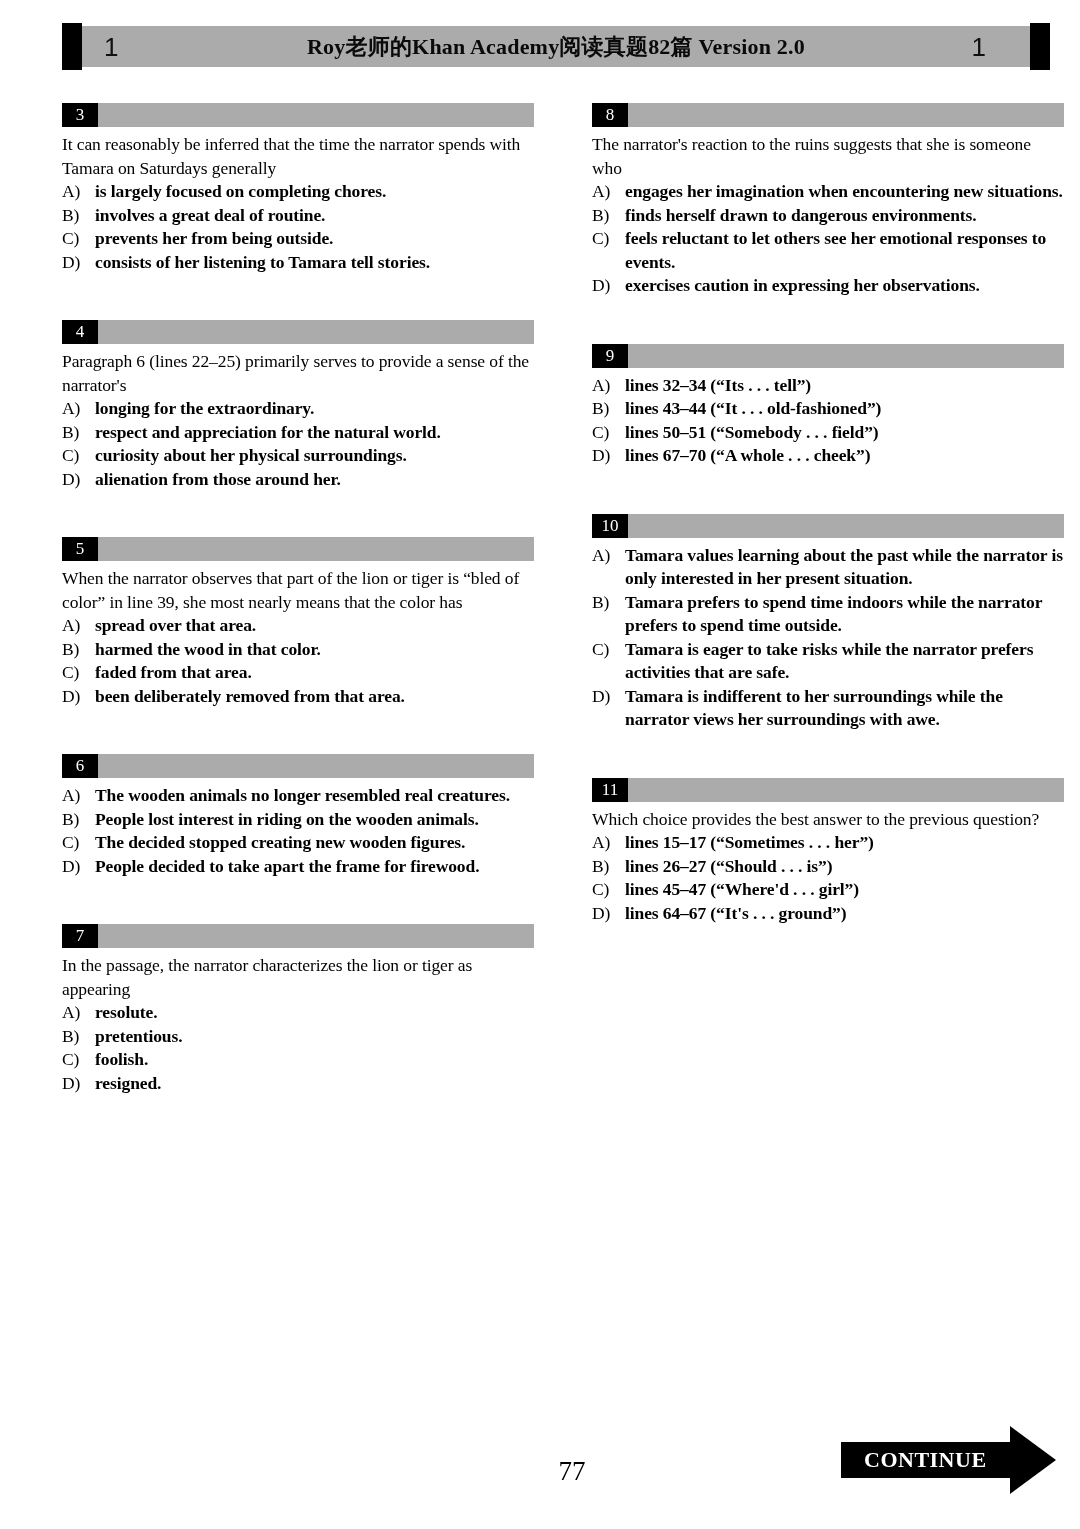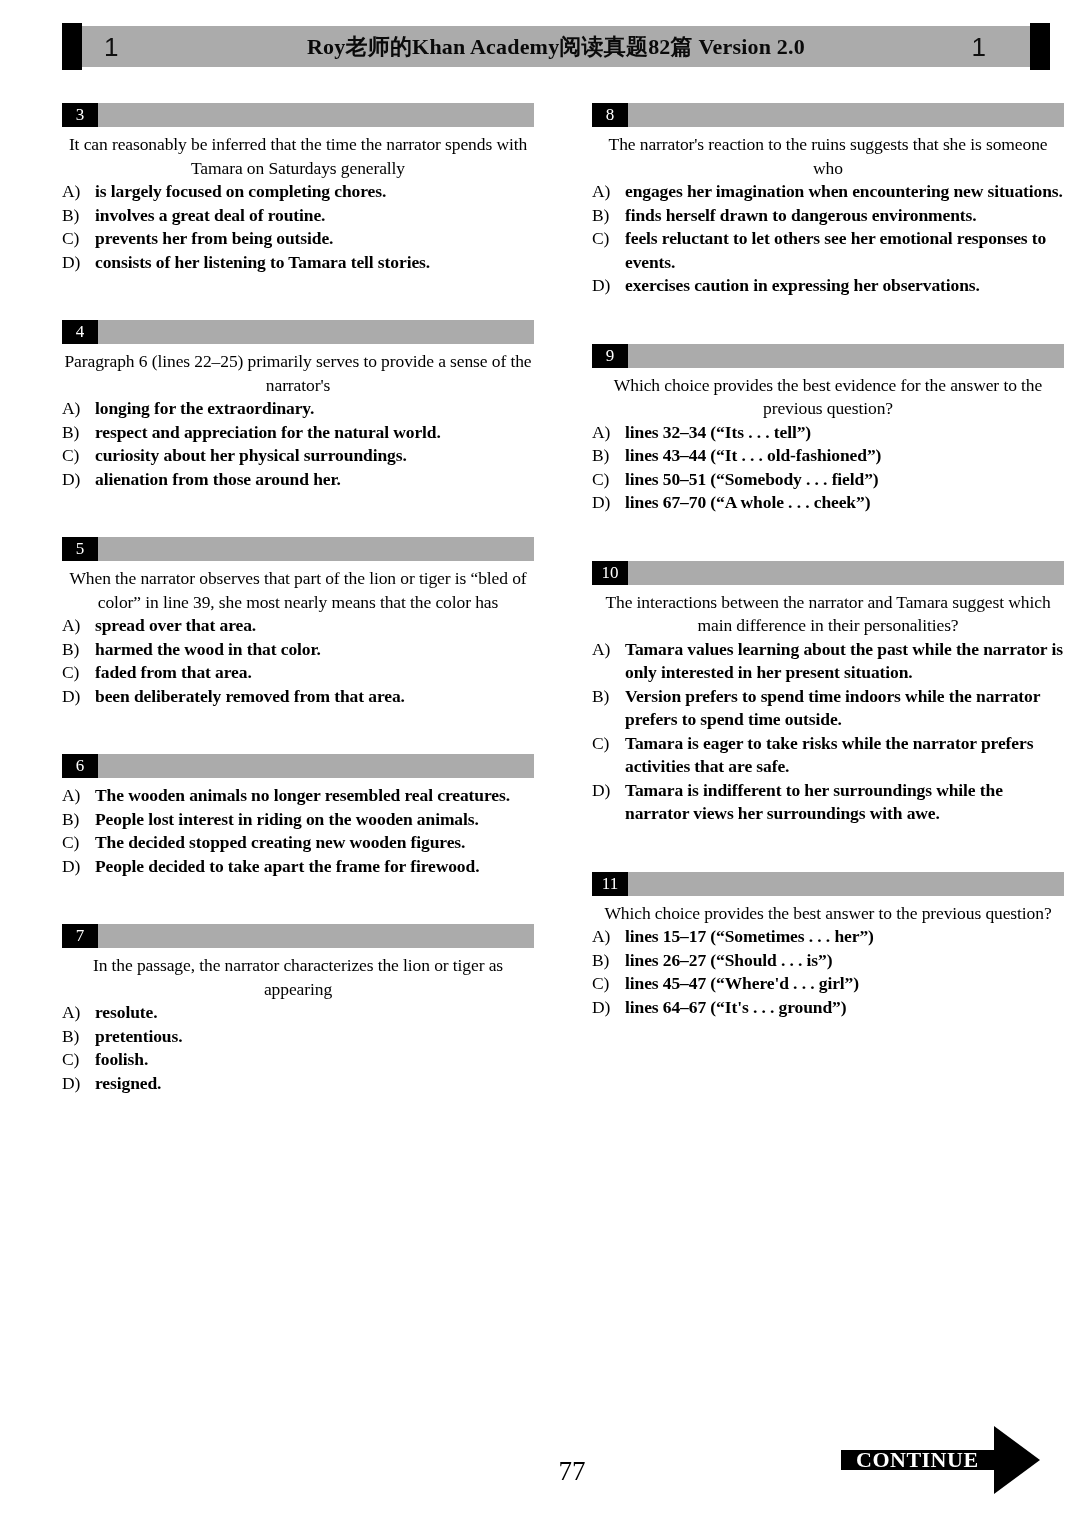--- a/index.html
+++ b/index.html
@@ -37,36 +37,36 @@
   .col{position:absolute;top:103px;width:472px;}
   .col-left{left:62px;}
   .col-right{left:592px;}
   .question{margin-bottom:46px;}
   .qbar{height:24px;background:var(--bar-gray);margin-bottom:6px;}
   .qnum{
     display:inline-block;min-width:36px;height:24px;box-sizing:border-box;
     background:#000;color:#fff;text-align:center;
     font-size:17px;line-height:24px;padding:0 5px;
   }
-  .stem{margin:0;font-size:17.5px;line-height:23.5px;letter-spacing:-0.1px;text-align:center;}
+  .stem{margin:0;font-size:17.5px;line-height:23.5px;letter-spacing:-0.1px;}
   .choice{display:flex;font-size:17.5px;line-height:23.5px;letter-spacing:-0.1px;}
   .clabel{flex:0 0 33px;}
   .ctext{flex:1;font-weight:bold;}
   
   .page-number{
     position:absolute;top:1456px;left:0;width:100%;
     text-align:center;font-size:27px;margin-left:32px;
   }
   .continue{
     position:absolute;left:841px;top:1426px;height:68px;
     display:flex;align-items:center;
   }
   .continue-box{
-    background:#000;color:#fff;height:20px;
-    display:flex;align-items:center;padding:0 15px;
+    background:#000;color:#fff;height:36px;
+    display:flex;align-items:center;padding:0 23px;
     font-weight:bold;font-size:22px;letter-spacing:.5px;
   }
   .continue-tri{
     width:0;height:0;
     border-top:34px solid transparent;
     border-bottom:34px solid transparent;
     border-left:46px solid #000;
   }
 </style>
 </head>
@@ -208,49 +208,47 @@
         <span class="ctext">feels reluctant to let others see her emotional responses to events.</span>
       </div>
     <div class="choice">
         <span class="clabel">D)</span>
         <span class="ctext">exercises caution in expressing her observations.</span>
       </div>
   </article>
 
   <article class="question">
     <div class="qbar"><span class="qnum">9</span></div>
-    <p class="stem">Which choice provides the best evidence for the answer to the previous question?</p>
     <div class="choice">
         <span class="clabel">A)</span>
         <span class="ctext">lines 32–34 (“Its . . . tell”)</span>
       </div>
     <div class="choice">
         <span class="clabel">B)</span>
         <span class="ctext">lines 43–44 (“It . . . old-fashioned”)</span>
       </div>
     <div class="choice">
         <span class="clabel">C)</span>
         <span class="ctext">lines 50–51 (“Somebody . . . field”)</span>
       </div>
     <div class="choice">
         <span class="clabel">D)</span>
         <span class="ctext">lines 67–70 (“A whole . . . cheek”)</span>
       </div>
   </article>
 
   <article class="question">
     <div class="qbar"><span class="qnum">10</span></div>
-    <p class="stem">The interactions between the narrator and Tamara suggest which main difference in their personalities?</p>
     <div class="choice">
         <span class="clabel">A)</span>
         <span class="ctext">Tamara values learning about the past while the narrator is only interested in her present situation.</span>
       </div>
     <div class="choice">
         <span class="clabel">B)</span>
-        <span class="ctext">Version prefers to spend time indoors while the narrator prefers to spend time outside.</span>
+        <span class="ctext">Tamara prefers to spend time indoors while the narrator prefers to spend time outside.</span>
       </div>
     <div class="choice">
         <span class="clabel">C)</span>
         <span class="ctext">Tamara is eager to take risks while the narrator prefers activities that are safe.</span>
       </div>
     <div class="choice">
         <span class="clabel">D)</span>
         <span class="ctext">Tamara is indifferent to her surroundings while the narrator views her surroundings with awe.</span>
       </div>
   </article>

